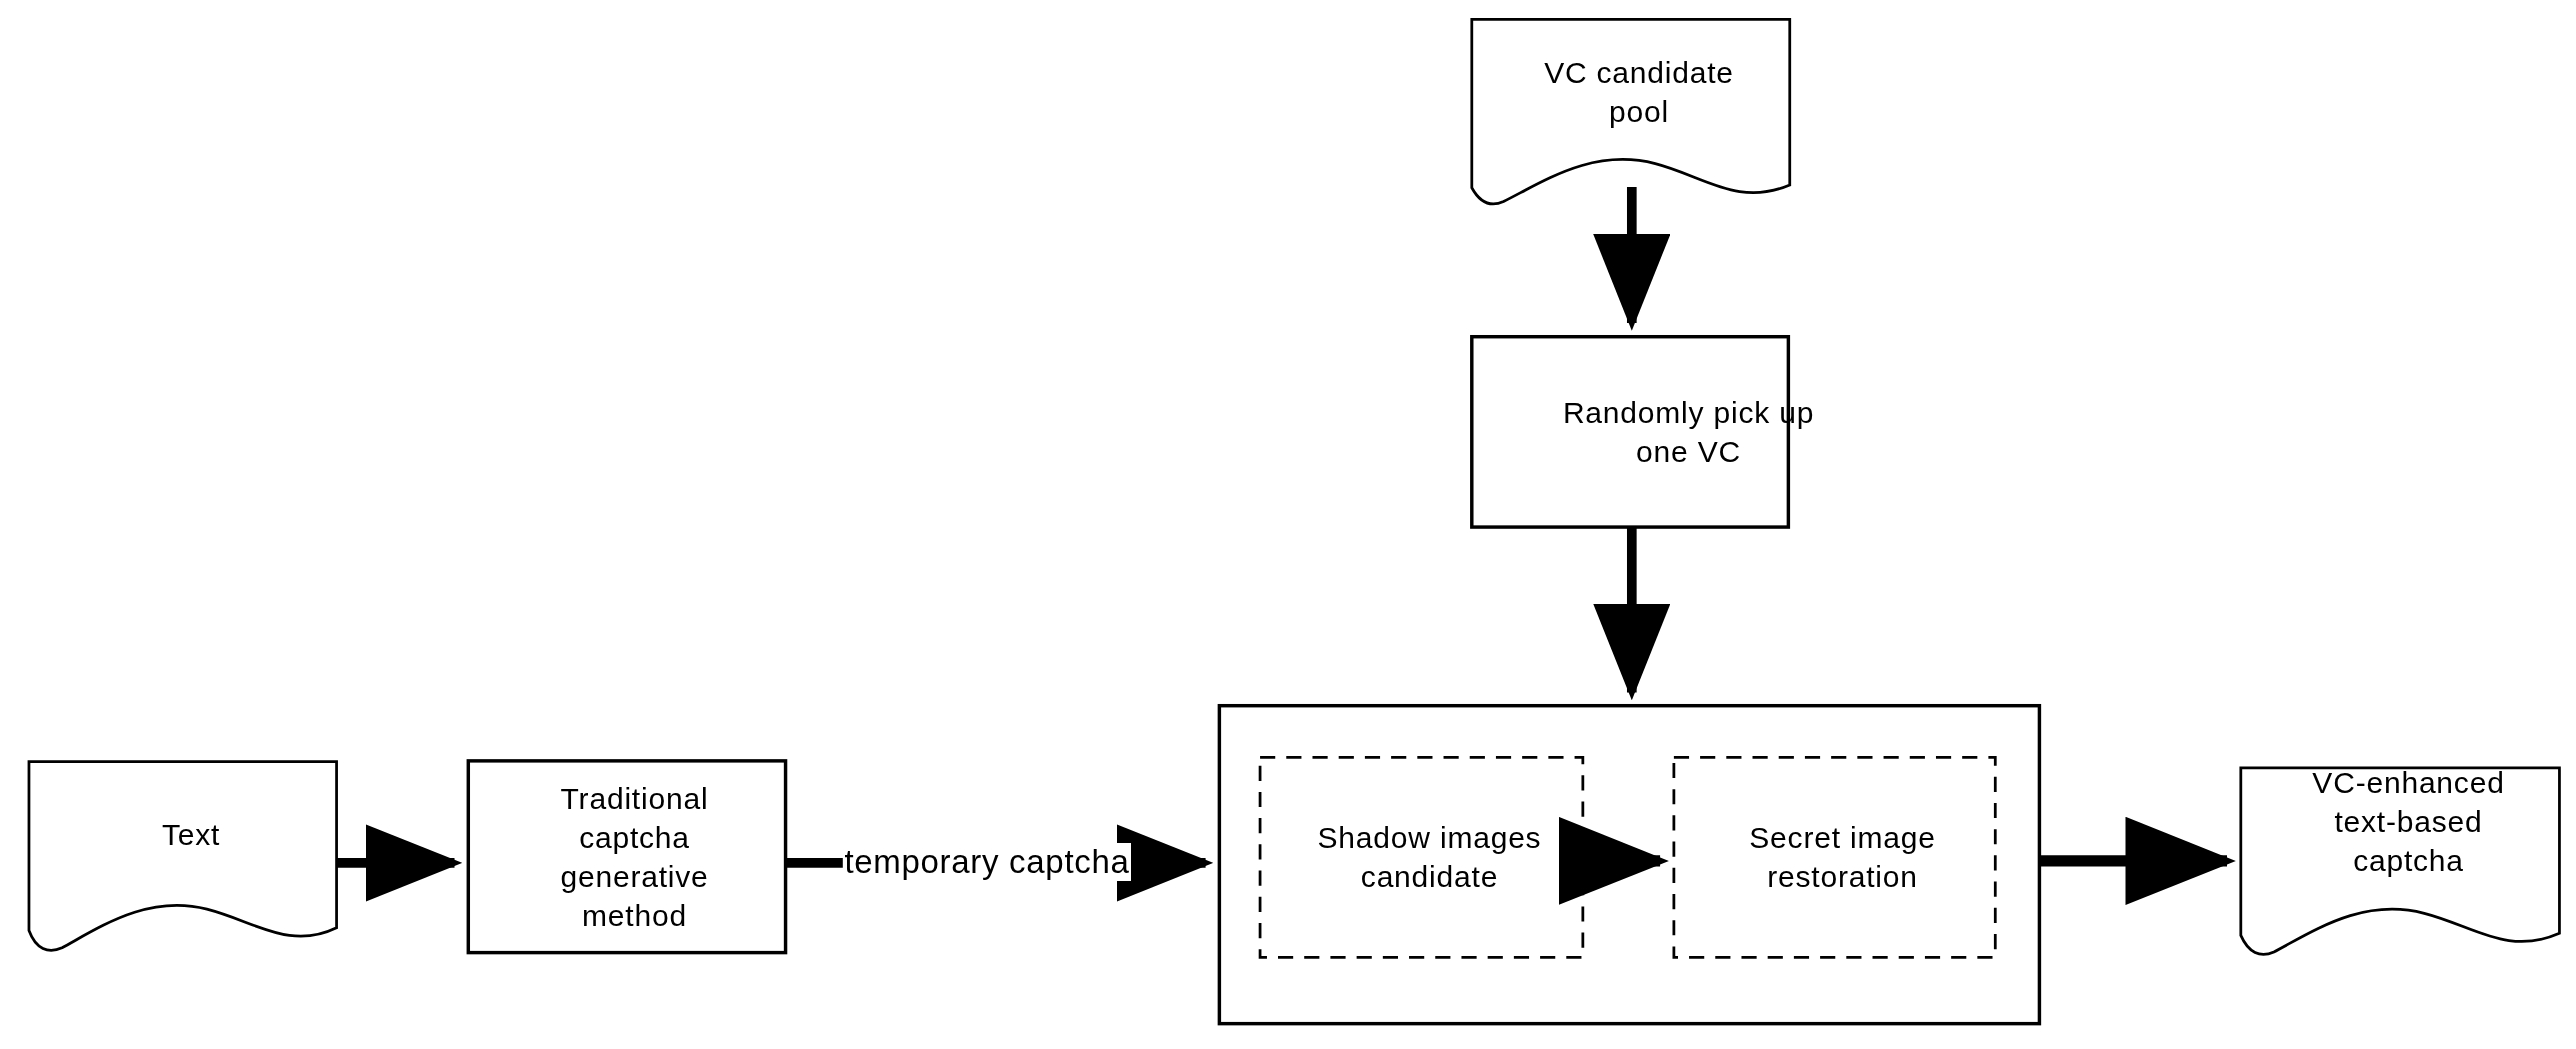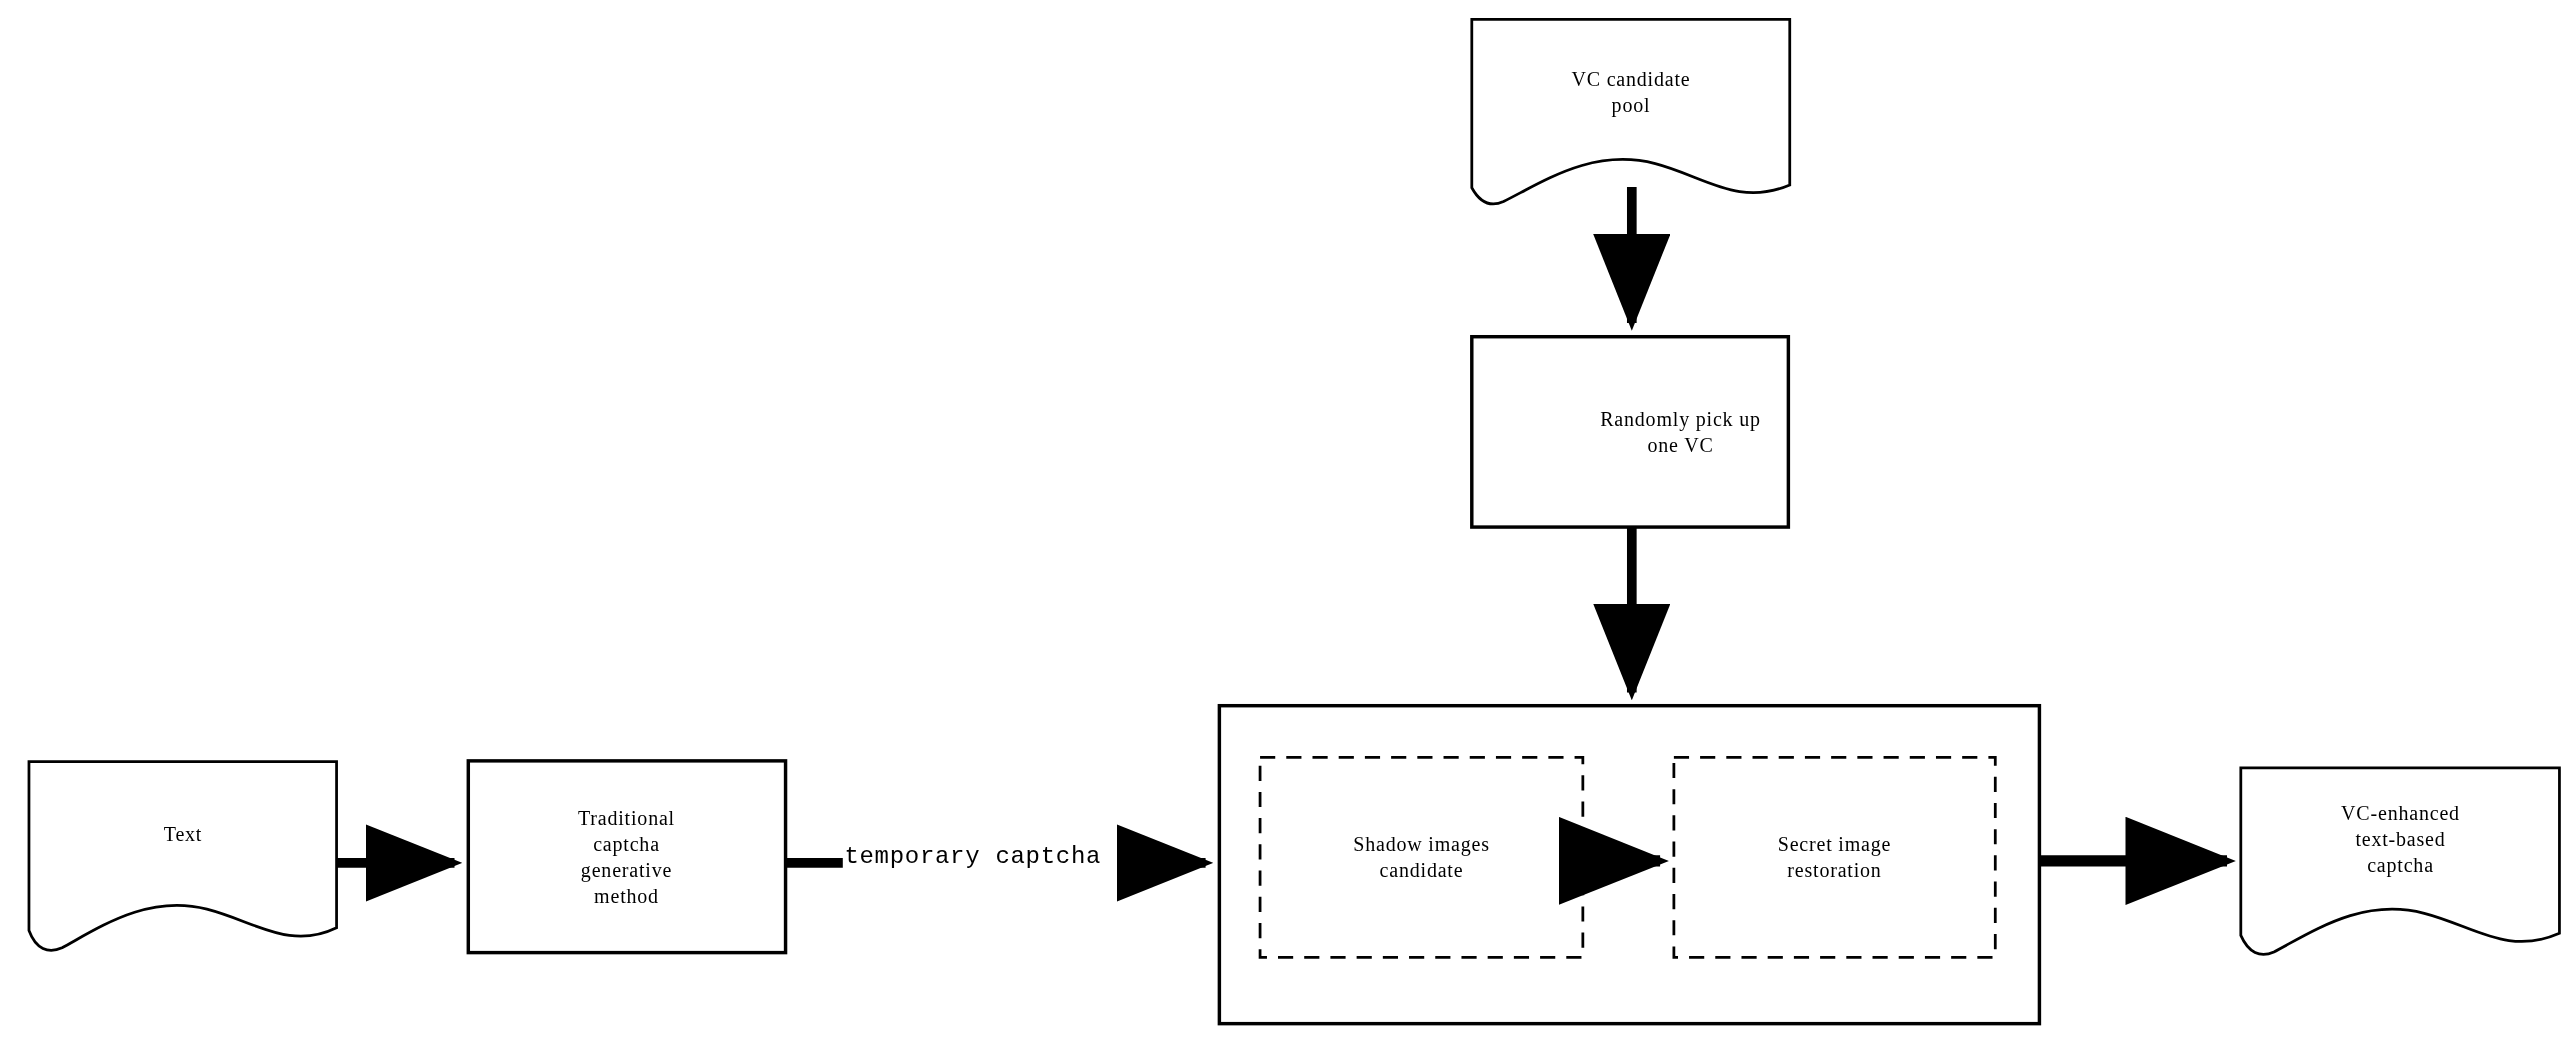--- a/index.html
+++ b/index.html
@@ -26,32 +26,33 @@
     height: 1050px;
   }
   .node-label {
     position: absolute;
     display: flex;
     flex-direction: column;
     align-items: center;
     justify-content: center;
     text-align: center;
     color: #000000;
-    font-family: Liberation Serif, serif;
-    font-size: 20px;
+    font-family: Liberation Sans, sans-serif;
+    font-size: 30px;
     line-height: 1.30;
     letter-spacing: 0.8px;
     white-space: pre;
     pointer-events: none;
+    margin-left: 8px;
   }
   .edge-label {
     position: absolute;
     color: #000000;
-    font-family: Liberation Mono, monospace;
-    font-size: 24px;
+    font-family: Liberation Sans, sans-serif;
+    font-size: 33px;
     letter-spacing: 0.7px;
     white-space: pre;
     background: #ffffff;
     padding: 0 1.4px;
   }
   .hit {
     position: absolute;
     background: transparent;
   }
 </style>
@@ -118,21 +119,21 @@
 captcha
 generative
 method</div>
 
   <div class="node-label" style="left:1260px; top:757px; width:323px; height:200px;">Shadow images
 candidate</div>
 
   <div class="node-label" style="left:1674px; top:757px; width:321px; height:200px;">Secret image
 restoration</div>
 
-  <div class="node-label" style="left:2241px; top:764px; width:319px; height:150px;">VC-enhanced
+  <div class="node-label" style="left:2241px; top:746px; width:319px; height:150px;">VC-enhanced
 text-based
 captcha</div>
 
   <div class="edge-label" style="left:843px; top:843px;">temporary captcha</div>
 
   <div class="hit" style="left:1472px; top:19.3px; width:318px; height:188px;"></div>
   <div class="hit" style="left:1472px; top:337px; width:317px; height:190px;"></div>
   <div class="hit" style="left:29px; top:761px; width:308px; height:192px;"></div>
   <div class="hit" style="left:468px; top:761px; width:317px; height:192px;"></div>
   <div class="hit" style="left:1260px; top:757px; width:323px; height:200px;"></div>

